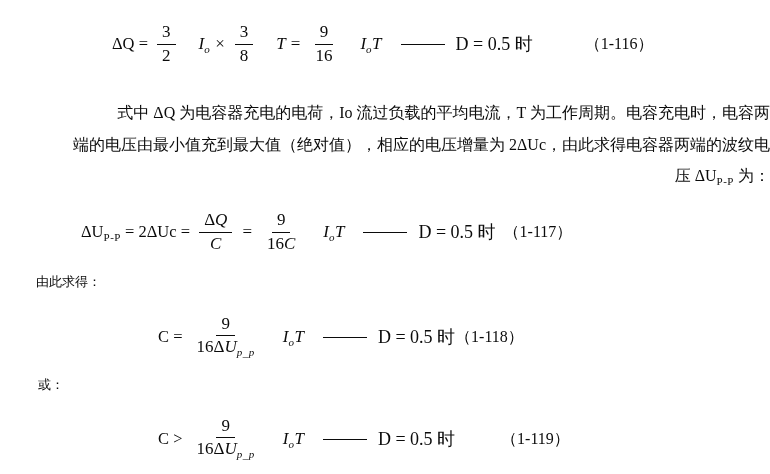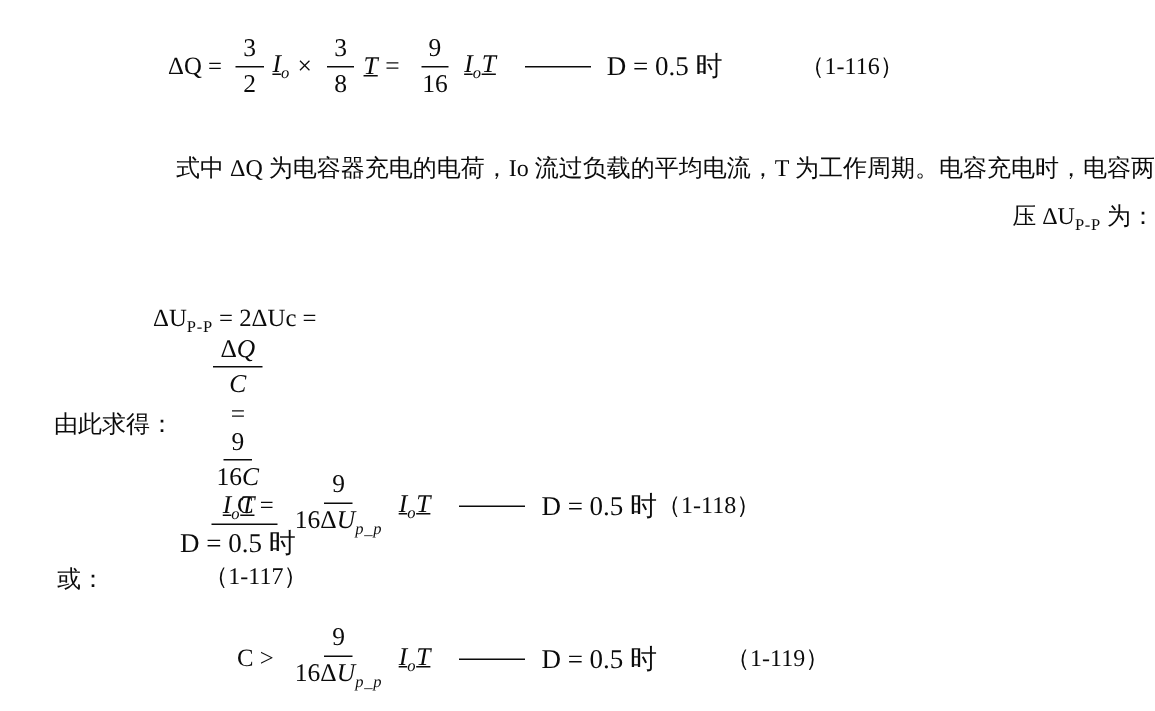--- a/index.html
+++ b/index.html
@@ -27,49 +27,49 @@
     flex-direction: column;
     align-items: center;
     margin: 0 5px;
     line-height: 1.08;
     text-align: center;
   }
   .frac .num { padding: 0 5px 2px; border-bottom: 1.4px solid #0b0b0b; }
   .frac .den { padding: 2px 5px 0; }
   .it { font-style: italic; }
   .sub { font-size: 11px; vertical-align: -4px; letter-spacing: 0.5px; }
-  .term { margin-left: 1px; text-decoration: underline; }
+  .term { margin-left: 18px; }
   .op { margin: 0 5px; }
   .dash {
     width: 44px; height: 0;
     border-top: 1.45px solid #0b0b0b;
     margin: 0 11px 0 19px;
   }
   .cond { font-size: 18px; }
   .eqnum { font-size: 16px; }
   #eq116 { left: 112px; top: 12px;  height: 64px; }
-  #eq117 { left: 102px;  top: 202px; height: 60px; flex-direction: column; }
+  #eq117 { left: 81px;  top: 202px; height: 60px; }
   #eq118 { left: 158px; top: 306px; height: 62px; }
   #eq119 { left: 158px; top: 408px; height: 62px; }
   #eq116 .eqnum { margin-left: 52px; }
-  #eq117 .eqnum { margin-left: 24px; }
+  #eq117 .eqnum { margin-left: 8px; }
   #eq118 .eqnum { }
   #eq119 .eqnum { margin-left: 46px; }
 
   
   .para {
     position: absolute;
     left: 2px; top: 97px; width: 768px;
     font-size: 16px;
   }
   .para .line { line-height: 31.5px; white-space: nowrap; text-align: right; }
   .para .line-first { padding-left: 34px; }
   .lead {
     position: absolute;
-    font-size: 16px;
+    font-size: 13px;
     white-space: nowrap;
   }
   #lead-derive { left: 36px; top: 273px; }
   #lead-or     { left: 38px; top: 376px; }
 </style>
 </head>
 <body>
 
 <div class="eq" id="eq116">
   <span class="lhs">ΔQ = </span>
@@ -90,20 +90,21 @@
     <span class="den">16</span>
   </span>
   <span class="term"><span class="it">I</span><span class="sub it">o</span><span class="it">T</span></span>
   <span class="dash"></span>
   <span class="cond">D = 0.5 时</span>
   <span class="eqnum">（1-116）</span>
 </div>
 
 <div class="para">
   <div class="line line-first">式中 ΔQ 为电容器充电的电荷，Io 流过负载的平均电流，T 为工作周期。电容充电时，电容两</div>
+  <div class="line">端的电压由最小值充到最大值（绝对值），相应的电压增量为 2ΔUc，由此求得电容器两端的波纹电</div>
   <div class="line"><span>压 ΔU</span><span class="sub">P-P</span><span> 为：</span></div>
 </div>
 
 <div class="eq" id="eq117">
   <span class="lhs"><span>ΔU</span><span class="sub">P-P</span><span> = 2ΔUc = </span></span>
   <span class="frac">
     <span class="num"><span>Δ</span><span class="it">Q</span></span>
     <span class="den it">C</span>
   </span>
   <span class="op">=</span>

